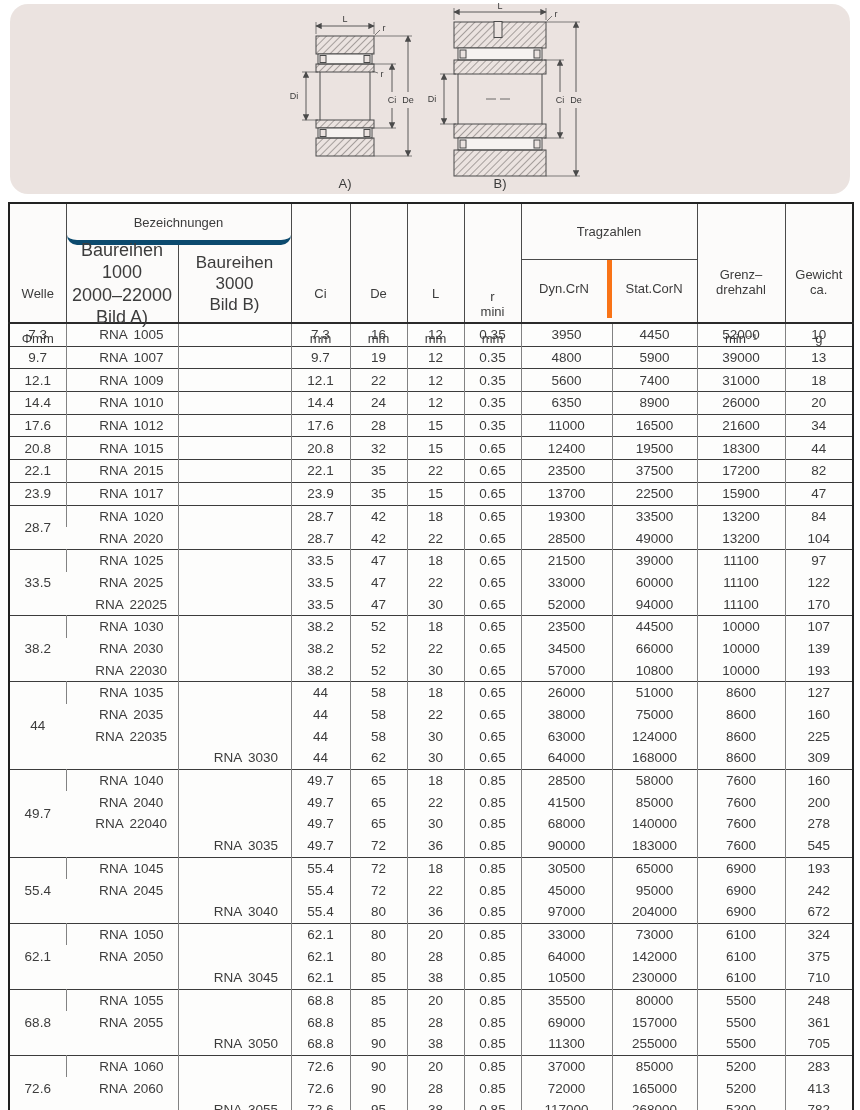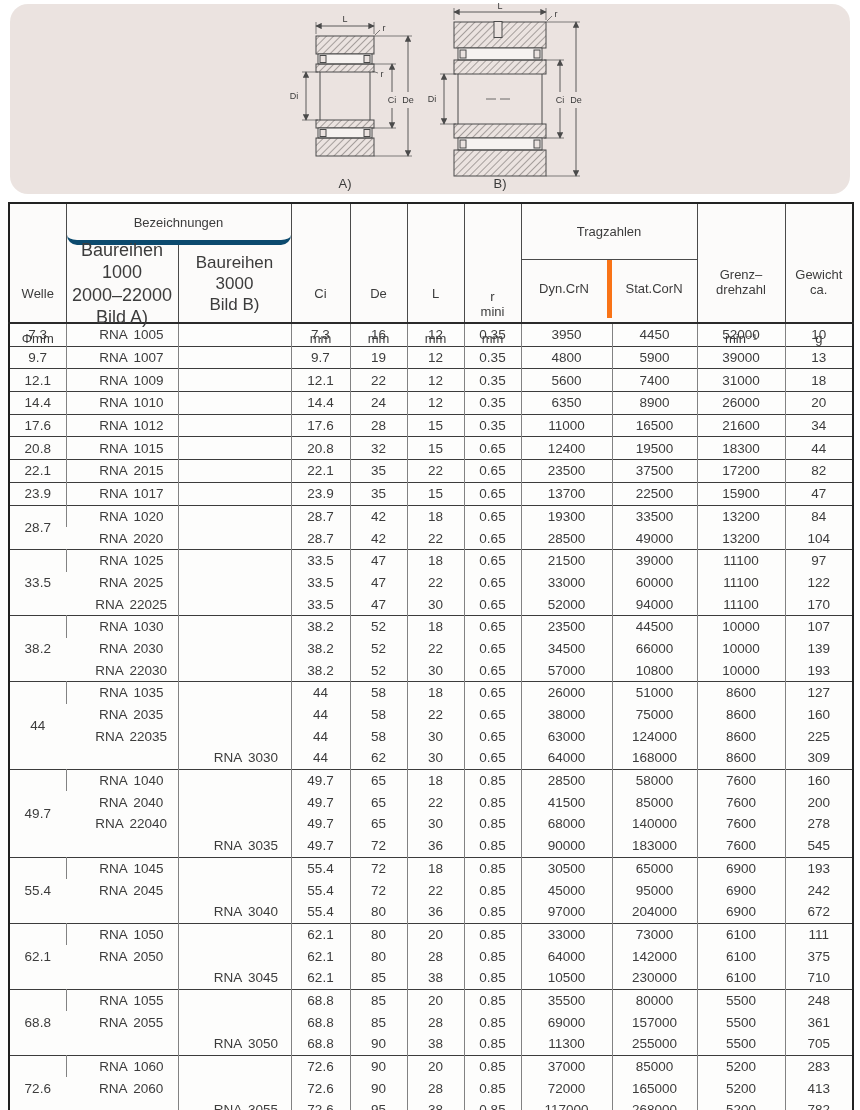--- a/index.html
+++ b/index.html
@@ -622,21 +622,21 @@
         <td class="welle" rowspan="3">62.1</td>
         <td class="des-a"><span class="pfx">RNA</span><span class="num">1050</span></td>
         <td class="des-b"></td>
         <td class="v">62.1</td>
         <td class="v">80</td>
         <td class="v">20</td>
         <td class="v">0.85</td>
         <td class="p">33000</td>
         <td class="p">73000</td>
         <td class="g">6100</td>
-        <td class="p">111</td>
+        <td class="p">324</td>
       </tr>
       <tr>
         <td class="des-a"><span class="pfx">RNA</span><span class="num">2050</span></td>
         <td class="des-b"></td>
         <td class="v">62.1</td>
         <td class="v">80</td>
         <td class="v">28</td>
         <td class="v">0.85</td>
         <td class="p">64000</td>
         <td class="p">142000</td>

